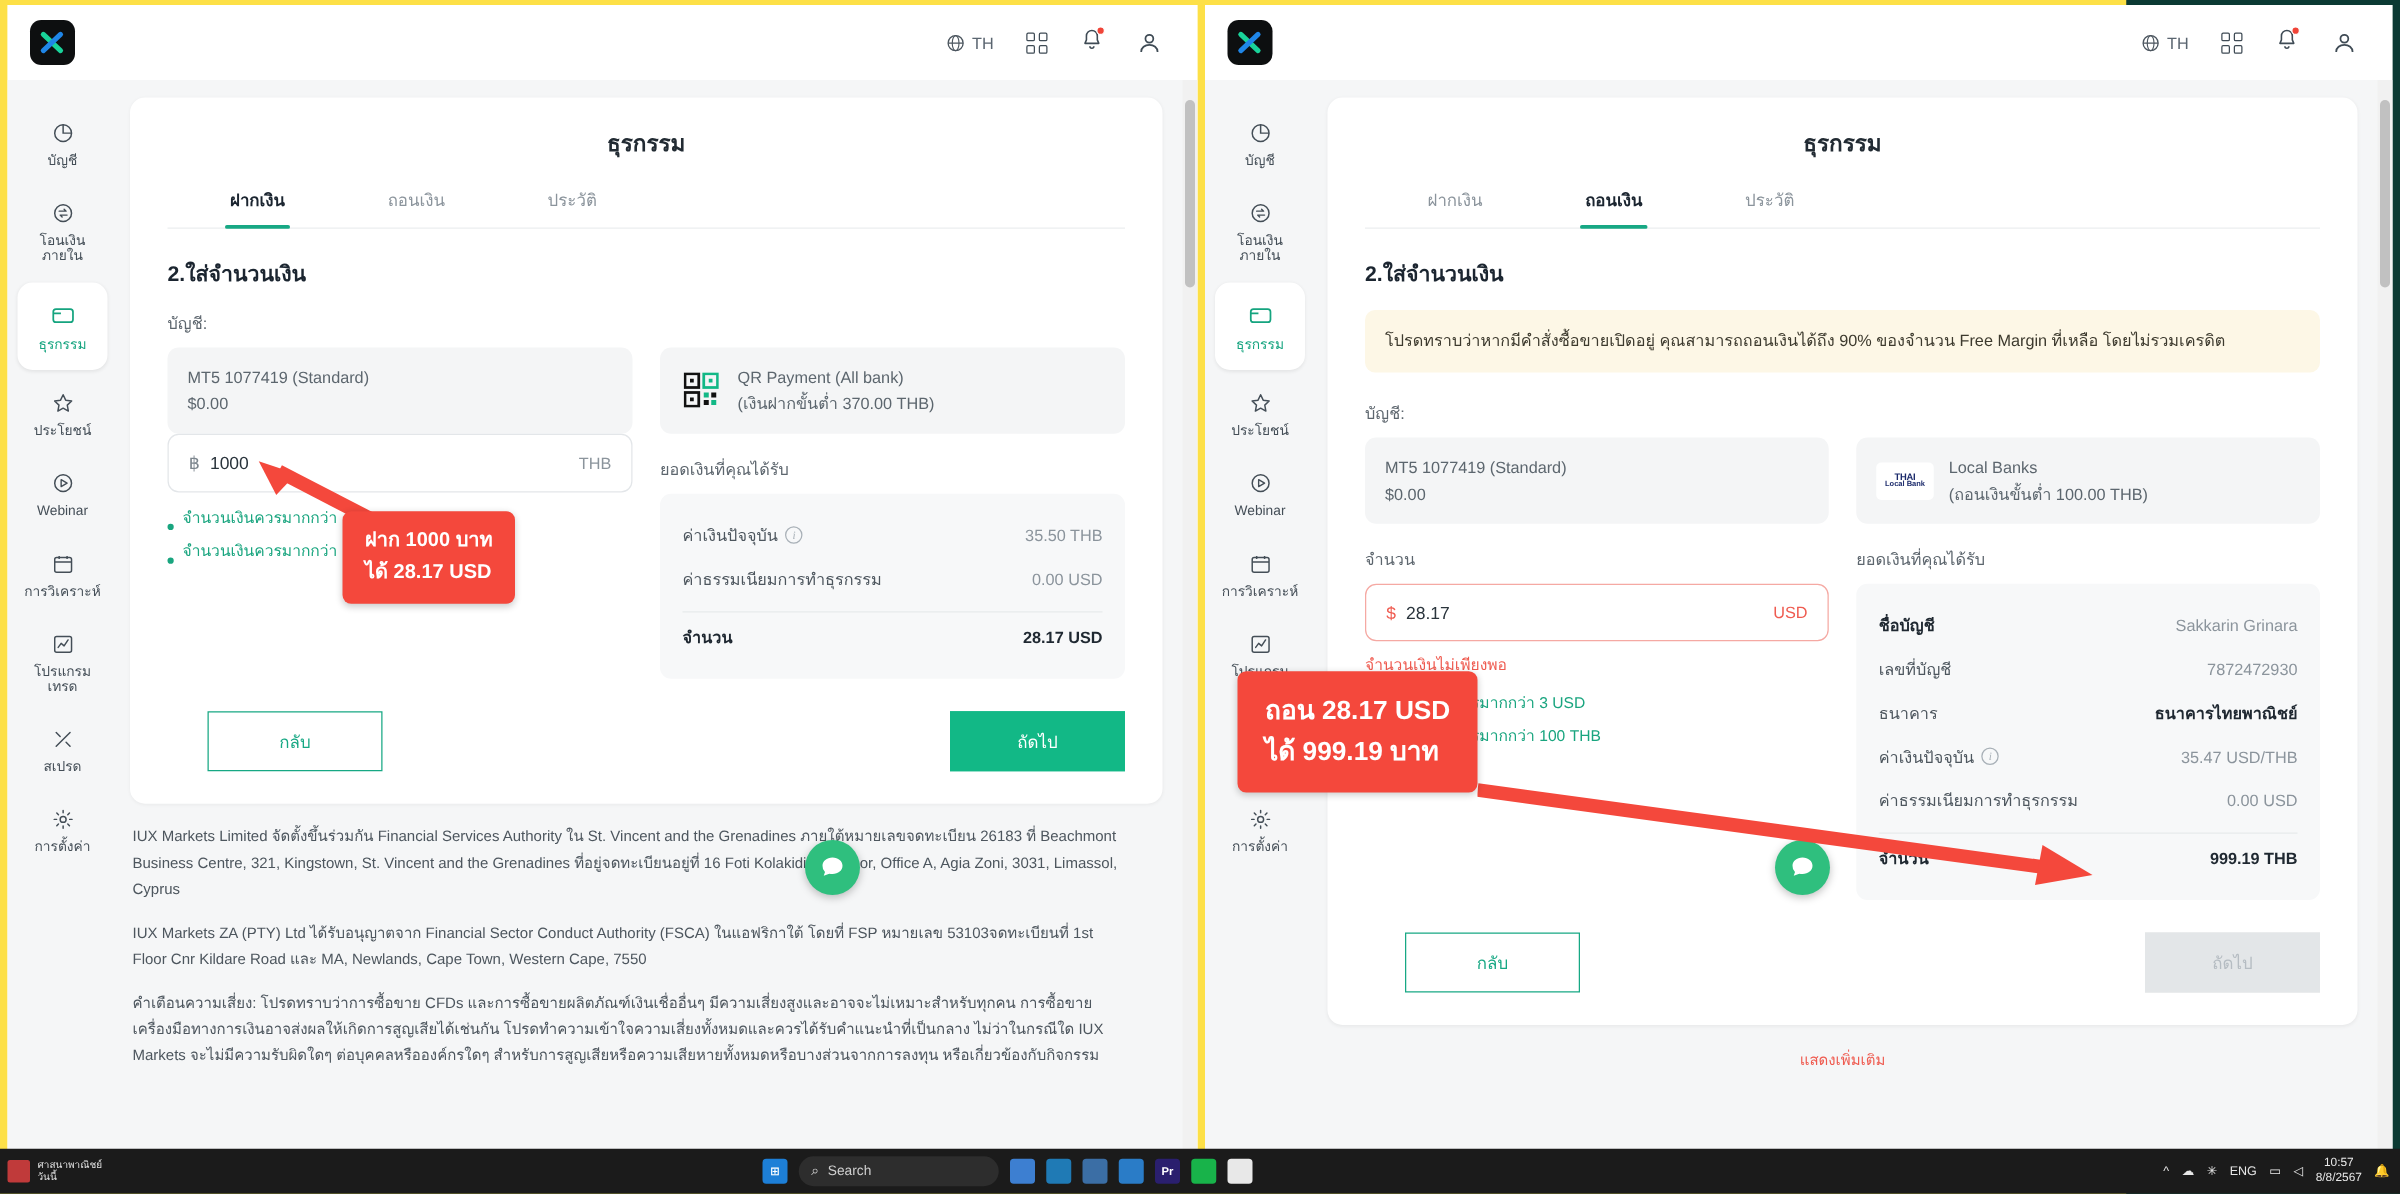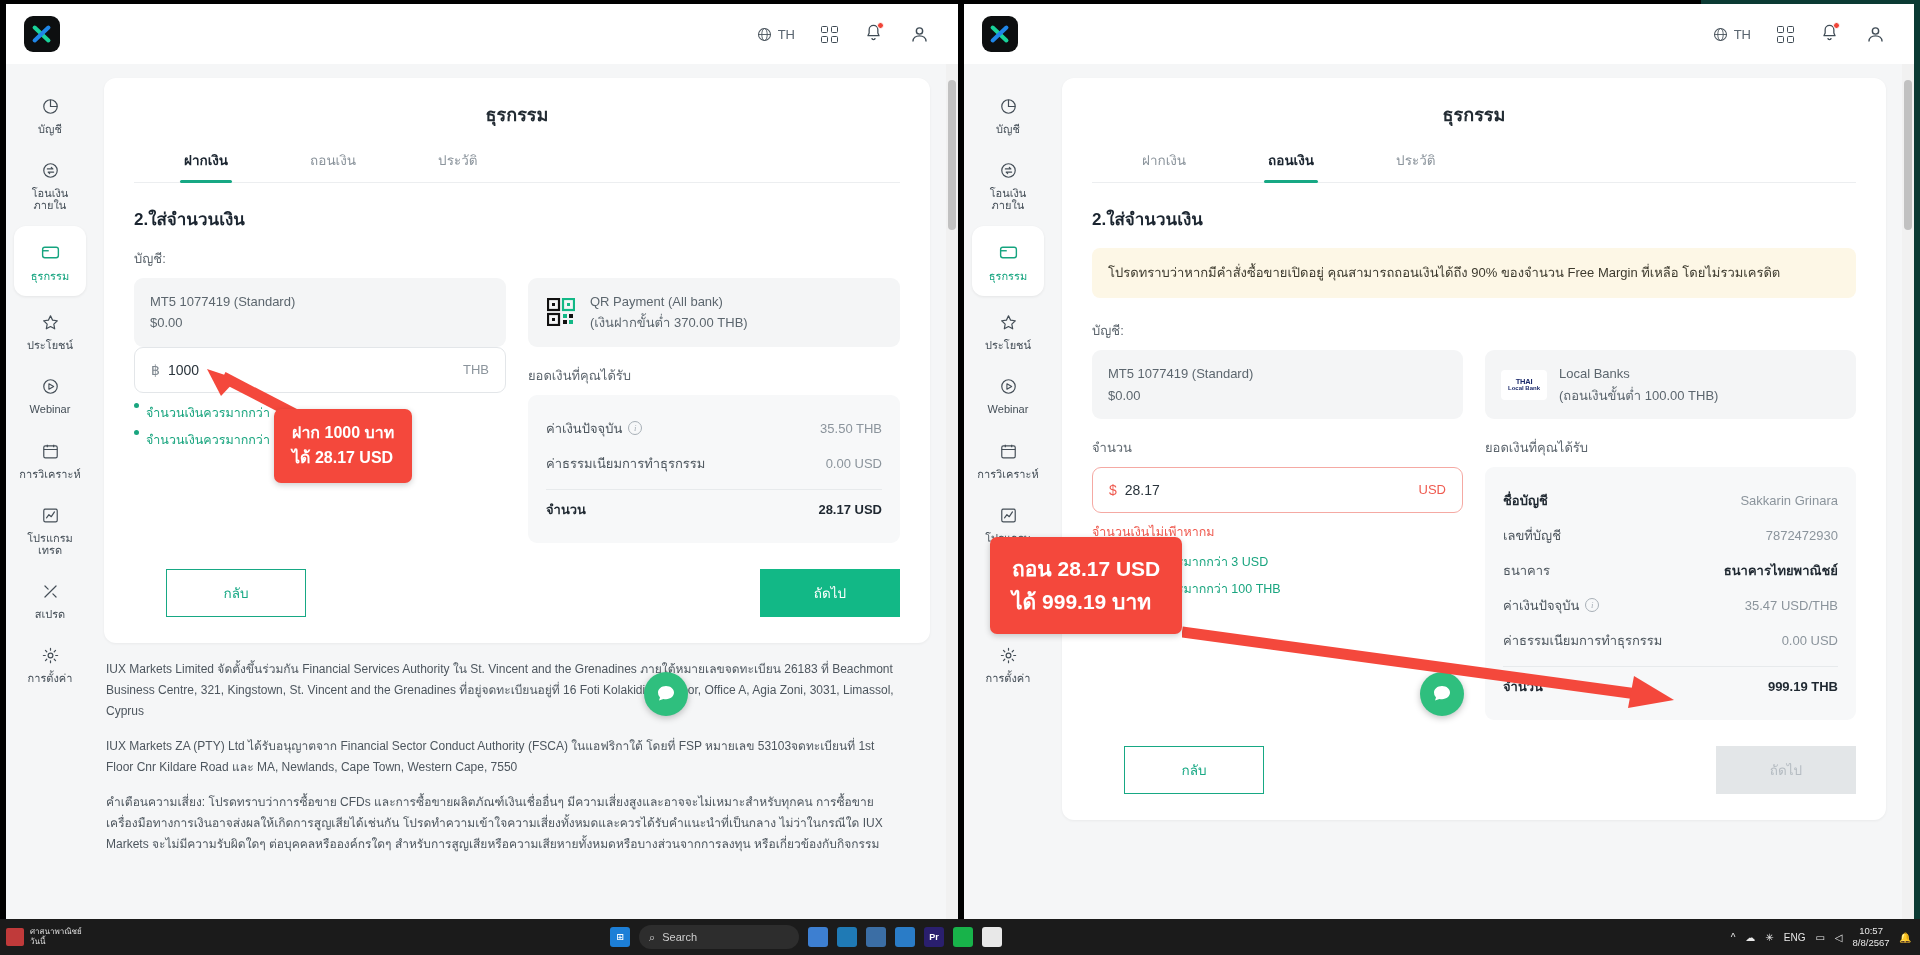--- a/index.html
+++ b/index.html
@@ -5,21 +5,21 @@
   * { box-sizing: border-box; margin: 0; padding: 0; }
   html, body {
     width: 1920px; height: 955px;
     font-family: "Liberation Sans", "DejaVu Sans", sans-serif;
     overflow: hidden;
     background: #0b3a33;
   }
   .desktop {
     position: relative;
     width: 1701px; height: 955px;
-    background: #000000;
+    background: #fde047;
   }
   
   .panel {
     position: absolute;
     top: 4px;
     height: 922px;
     background: #ffffff;
     overflow: hidden;
   }
   .panel-left  { left: 6px;  width: 952px; }
@@ -191,21 +191,21 @@
   .amount-input .cur { color:#7d868e; margin-right: 8px; }
   .amount-input.err .cur { color:#ef5b50; }
   .amount-input .val { flex:1 1 auto; color:#2a343c; }
   .amount-input .unit { color:#8b949c; font-size:13px; }
   .amount-input.err .unit { color:#ef5b50; }
 
   .hint-err { color:#ef5b50; font-size:12.5px; margin-top:9px; }
   .hint-list { margin-top: 10px; display:flex; flex-direction:column; gap:7px; }
   .hint {
     font-size: 12.5px; color:#19a57f;
-    display:flex; align-items:flex-start; gap:7px;
+    display:flex; align-items:flex-end; gap:7px;
   }
   .hint .dot { width:5px; height:5px; border-radius:50%; background:#19a57f; flex:0 0 auto;}
 
   .summary {
     background: #f7f8f9;
     border-radius: 9px;
     padding: 16px 18px;
   }
   .srow {
     display:flex; align-items:center; justify-content:space-between;
@@ -632,21 +632,21 @@
                   <div>MT5 1077419  (Standard)</div>
                   <div>$0.00</div>
                 </div>
               </div>
               <div class="field-label" style="margin-top:18px">จำนวน</div>
               <div class="amount-input err">
                 <span class="cur">$</span>
                 <span class="val">28.17</span>
                 <span class="unit">USD</span>
               </div>
-              <div class="hint-err">จำนวนเงินไม่เพีาหากม</div>
+              <div class="hint-err">จำนวนเงินไม่เพียงพอ</div>
               <div class="hint-list">
                 <div class="hint">
                     <span class="dot"></span>
                     <span>จำนวนเงินควรมากกว่า 3 USD</span>
                   </div>
                 <div class="hint">
                     <span class="dot"></span>
                     <span>จำนวนเงินควรมากกว่า 100 THB</span>
                   </div>
               </div>
@@ -693,20 +693,21 @@
                   <span class="vl b">999.19 THB</span>
                 </div>
               </div>
             </div>
           </div>
           <div class="btn-row">
             <div class="btn btn-back">กลับ</div>
             <div class="btn btn-next disabled">ถัดไป</div>
           </div>
         </div>
+        <div style="text-align:center; margin-top:18px; font-size:12px; color:#ef5b50;">แสดงเพิ่มเติม</div>
       </div>
 
       <div class="vscroll">
         <div class="thumb"></div>
       </div>
     </div>
 
     <svg class="arrow-svg" style="left:218px; top:600px; width:510px; height:110px;">
       <path d="M0 28 L455 90" stroke="#f4483c" stroke-width="11"></path>
       <path d="M492 96 L452 72 L446 104 Z" fill="#f4483c"></path>

